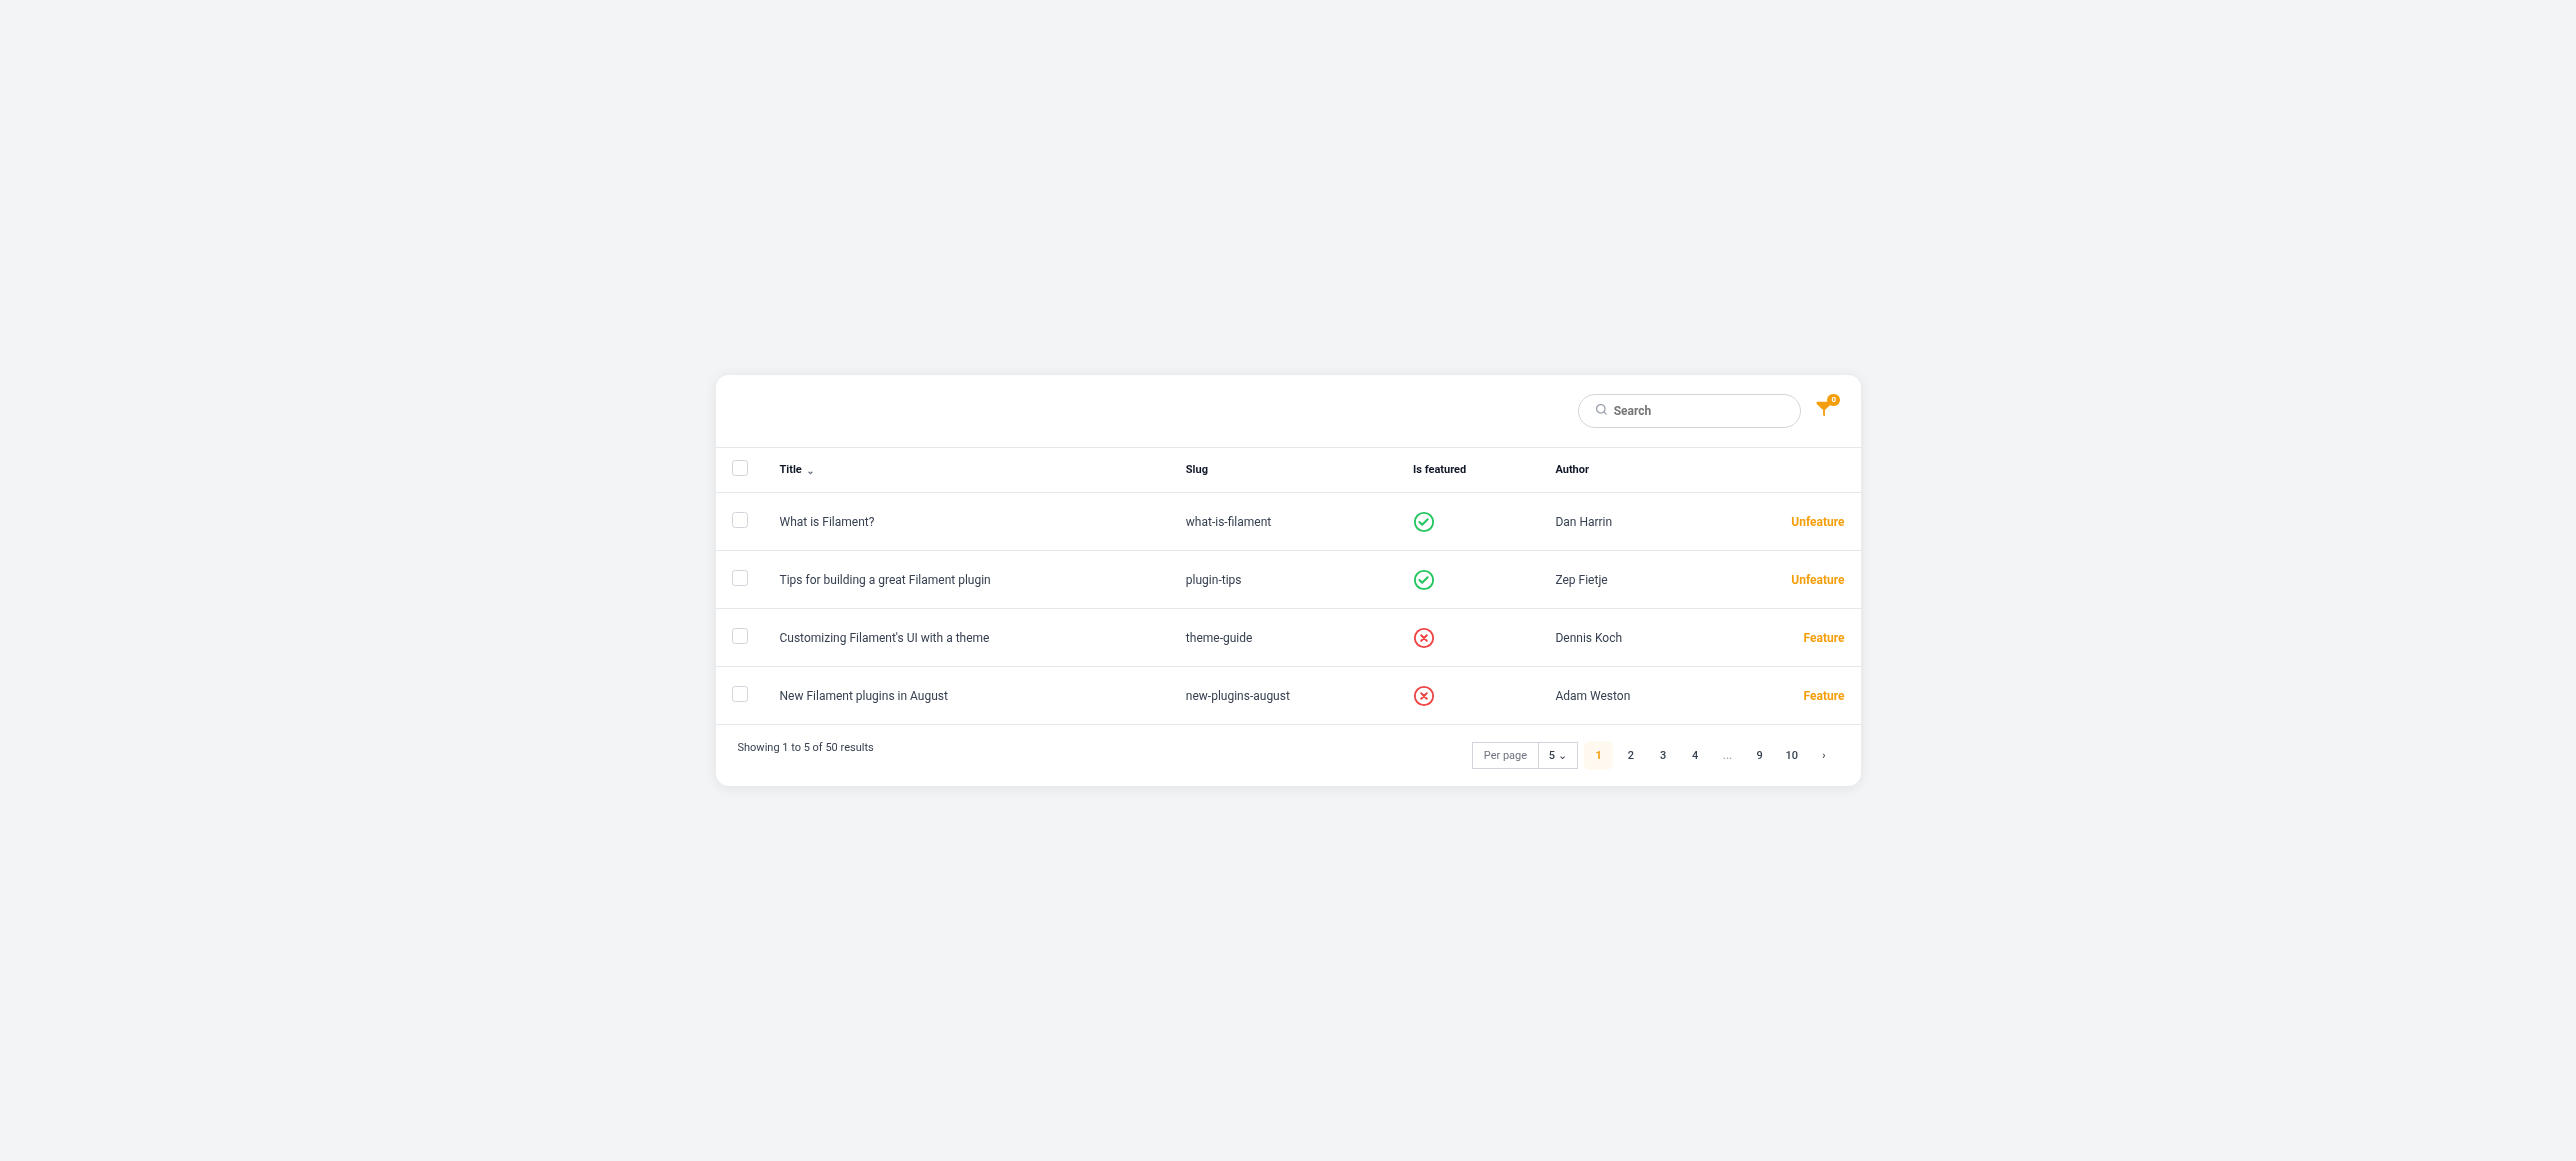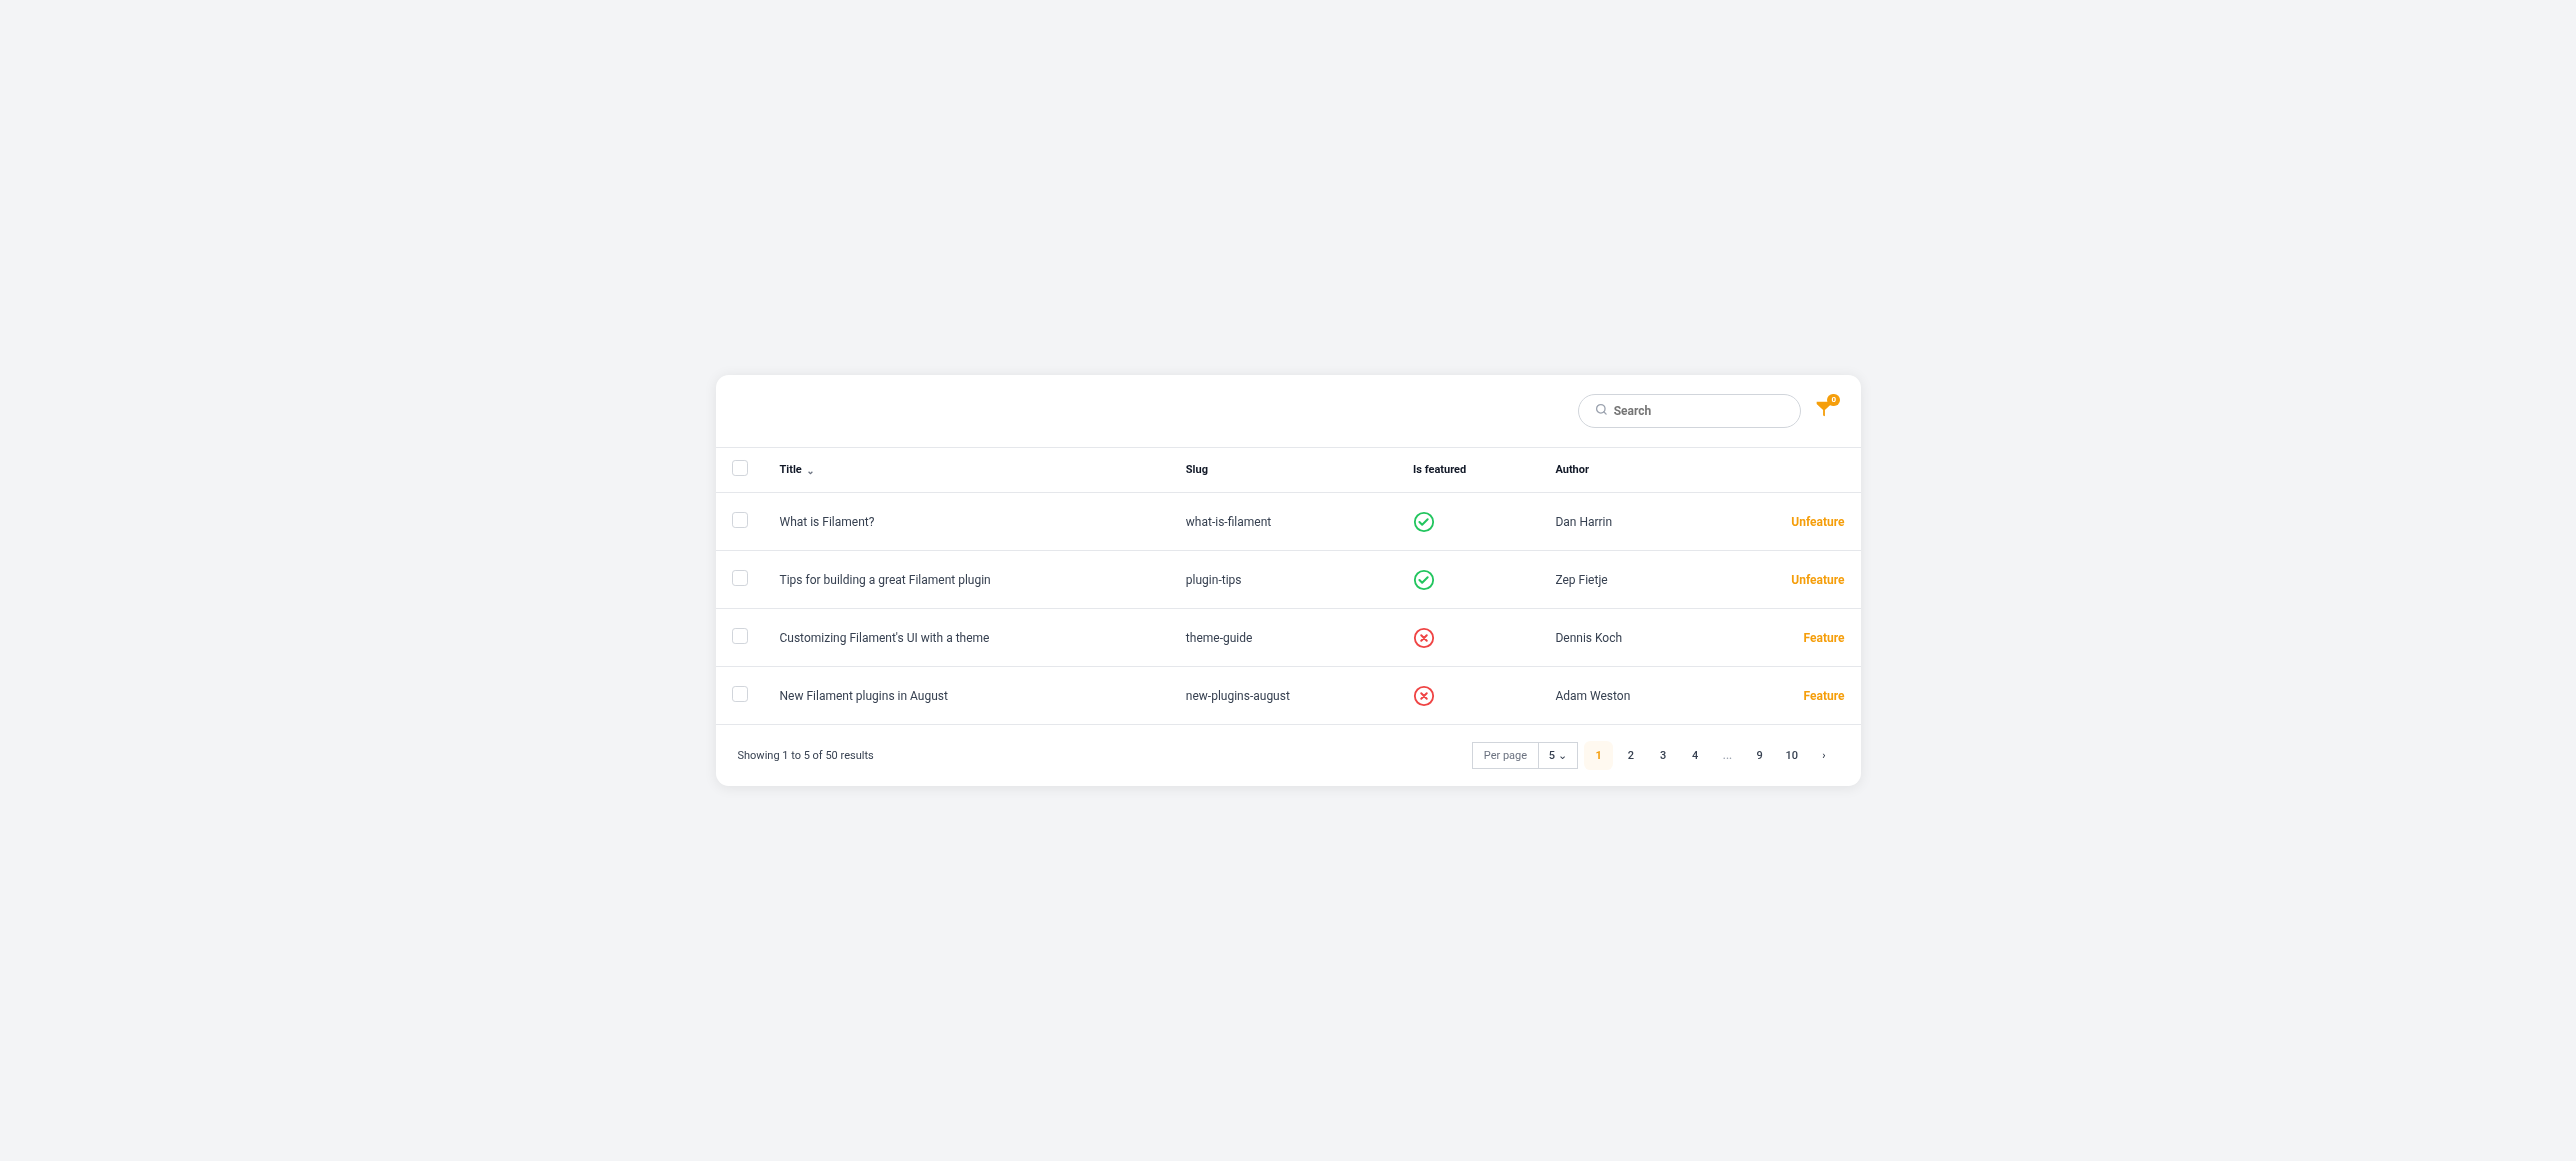--- a/index.html
+++ b/index.html
@@ -168,21 +168,21 @@
       font-weight: 700;
       font-size: 12px;
       background: none;
       border: none;
       cursor: pointer;
       color: #f59e0b;
     }
 
     .footer {
       display: flex;
-      align-items: center;
+      align-items: flex-start;
       justify-content: space-between;
       padding: 16px 22px;
       border-top: 0.8px solid #e5e7eb;
       flex-wrap: wrap;
       gap: 27px;
     }
 
     .results-info {
       font-size: 11px;
       color: #374151;

